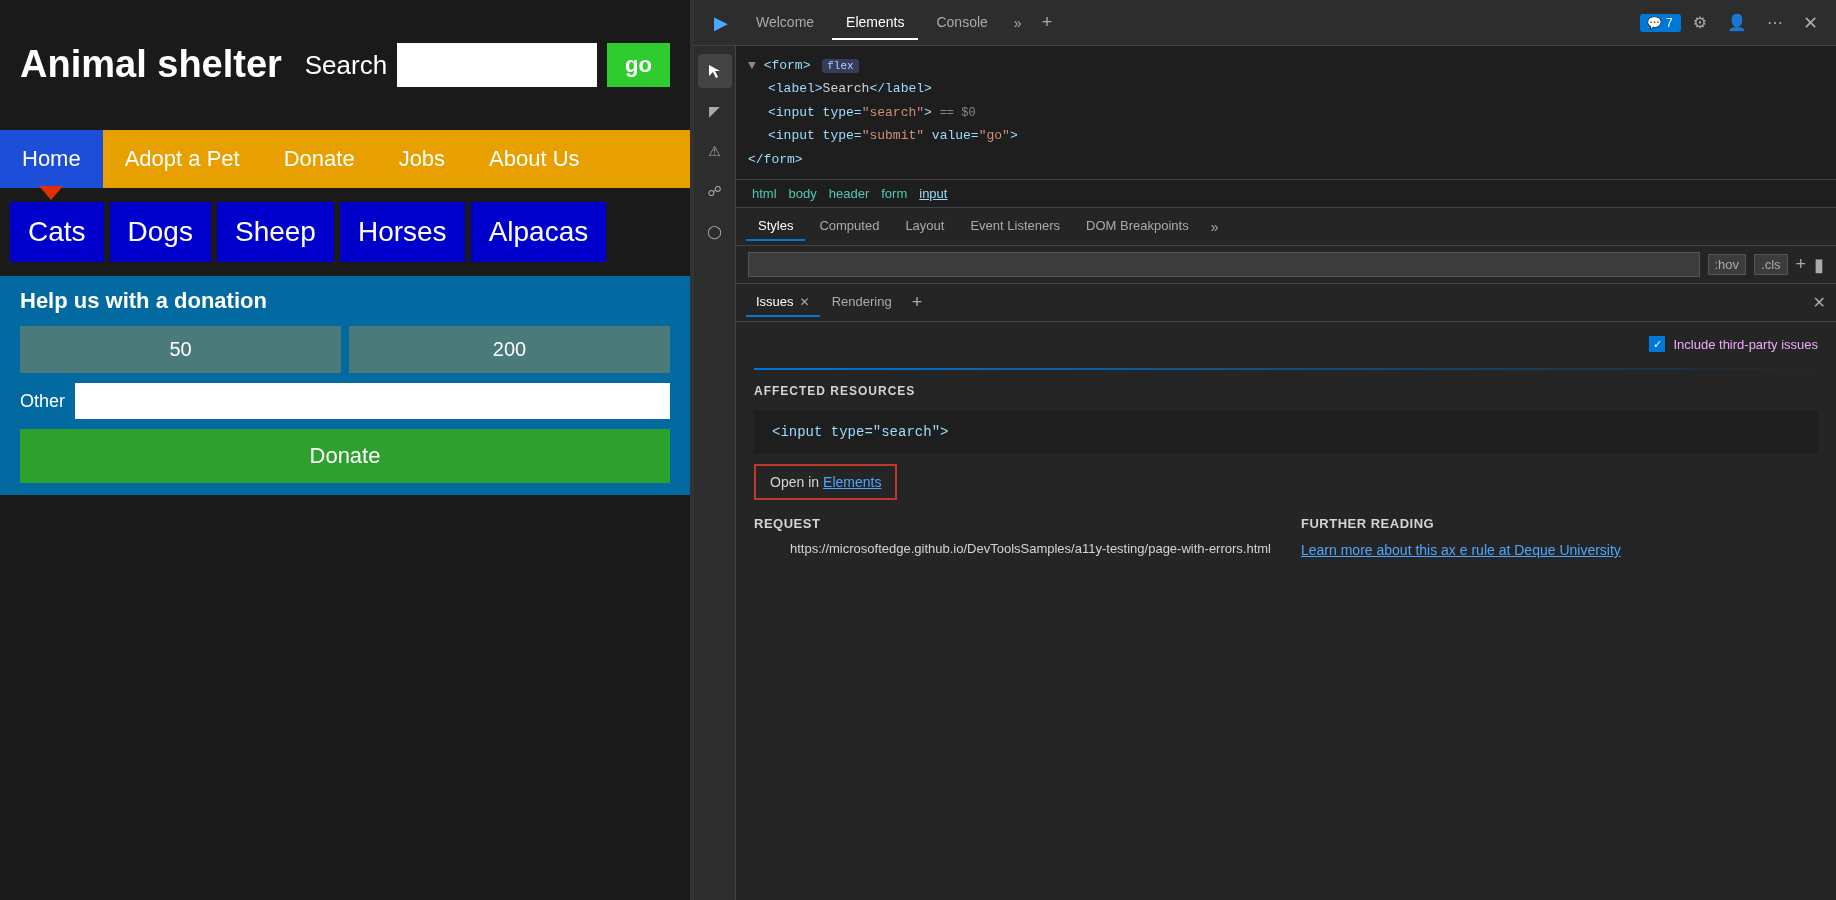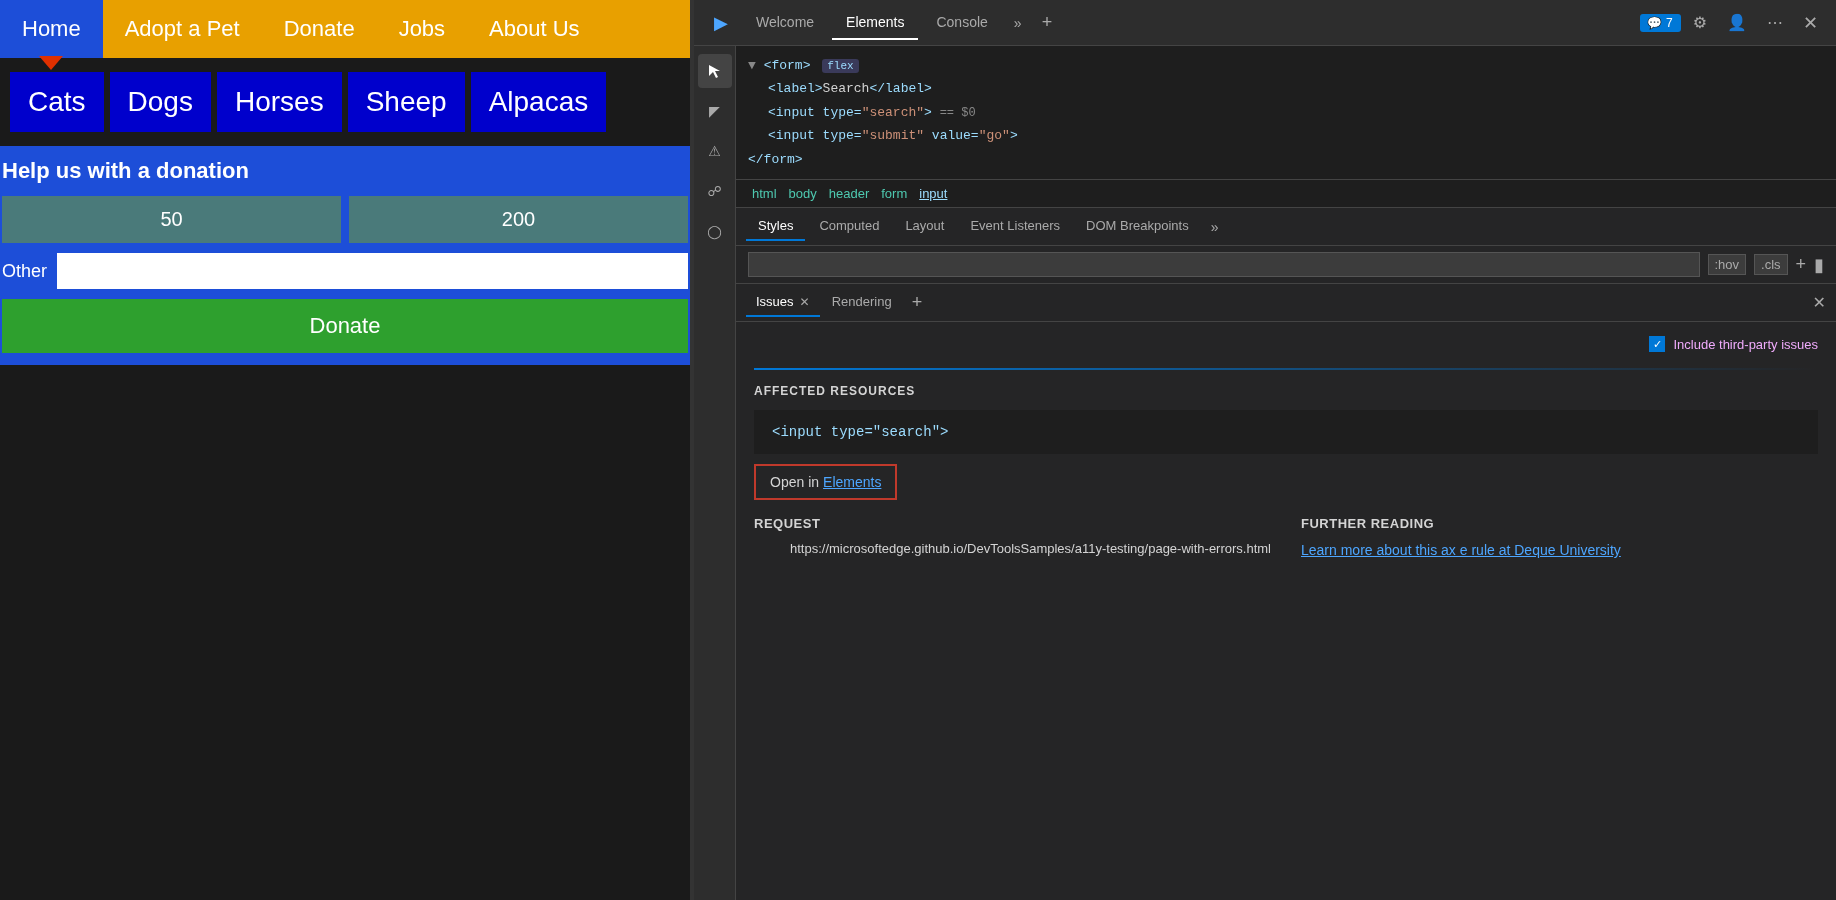--- a/index.html
+++ b/index.html
@@ -104,22 +104,22 @@
     .animal-item {
       background: #0000cc;
       color: white;
       font-size: 28px;
       padding: 14px 18px;
       cursor: pointer;
     }
 
     
     .donation-section {
-      padding: 12px 2px;
-      background: #1d4ed8;
+      padding: 12px 20px;
+      background: #0369a1;
     }
     .donation-title {
       color: white;
       font-size: 22px;
       font-weight: bold;
       margin-bottom: 12px;
     }
     .donation-amounts {
       display: flex;
       gap: 8px;
@@ -536,20 +536,28 @@
     
     ::-webkit-scrollbar { width: 8px; }
     ::-webkit-scrollbar-track { background: #1e1e1e; }
     ::-webkit-scrollbar-thumb { background: #555; border-radius: 4px; }
   </style>
 </head>
 <body>
 
 <div id="left-panel">
 
+  <div class="site-header">
+    <div class="site-title">Animal shelter</div>
+    <form class="search-form">
+      <label class="search-label">Search</label>
+      <input class="search-input" type="search" style="">
+      <button class="search-btn" type="submit">go</button>
+    </form>
+  </div>
 
   <nav class="site-nav">
     <div class="nav-item active">
       <span>Home</span>
     </div>
     <div class="nav-item">
       <span>Adopt a Pet</span>
     </div>
     <div class="nav-item">
       <span>Donate</span>
@@ -563,24 +571,24 @@
   </nav>
 
   <div class="animal-list">
     <div class="animal-item">
       <span>Cats</span>
     </div>
     <div class="animal-item">
       <span>Dogs</span>
     </div>
     <div class="animal-item">
+      <span>Sheep</span>
+    </div>
+    <div class="animal-item">
       <span>Horses</span>
-    </div>
-    <div class="animal-item">
-      <span>Sheep</span>
     </div>
     <div class="animal-item">
       <span>Alpacas</span>
     </div>
   </div>
 
   <div class="donation-section">
     <div class="donation-title">Help us with a donation</div>
     <div class="donation-amounts">
       <button class="donation-btn">50</button>

